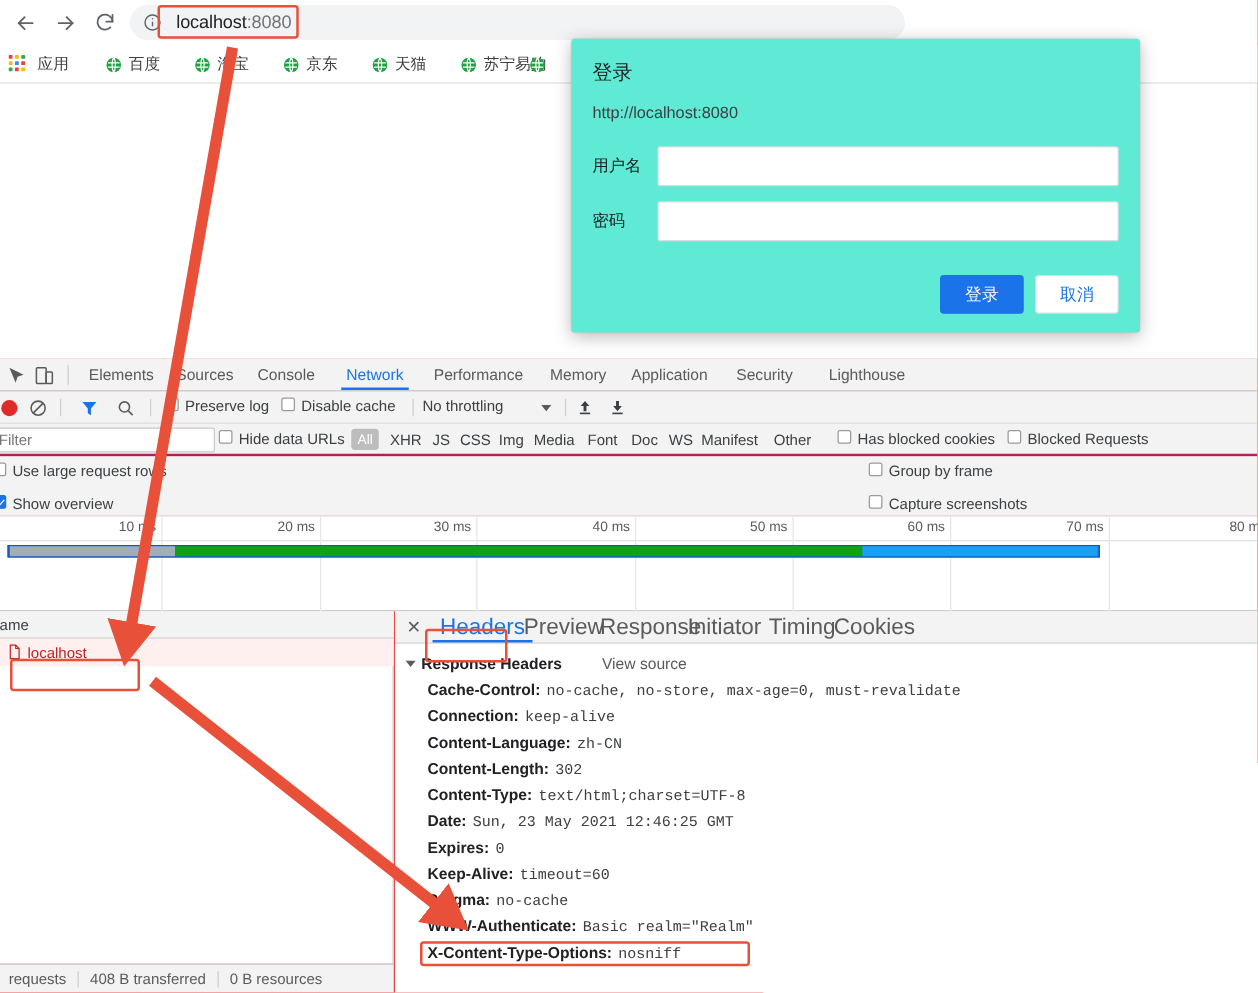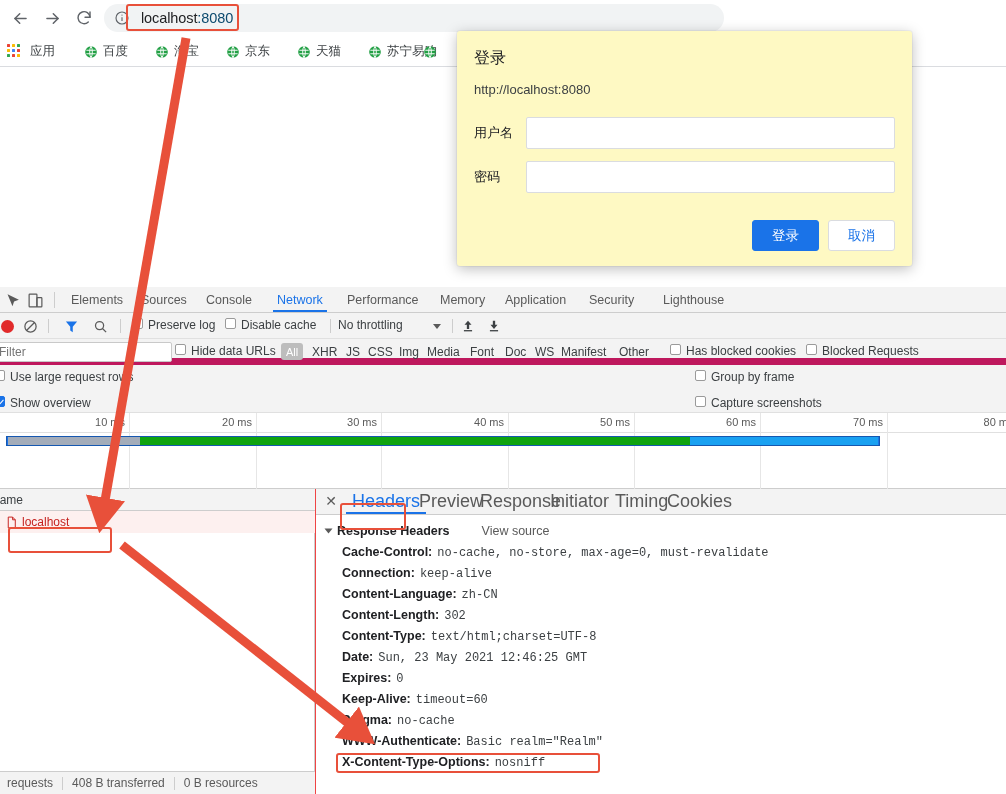--- a/index.html
+++ b/index.html
@@ -30,21 +30,21 @@
   #omnibox {
     position: absolute; left: 104px; top: 4px; width: 620px; height: 28px;
     background: #f1f3f4; border-radius: 14px;
     display: flex; align-items: center;
   }
   #site-info-icon { margin-left: 10px; width: 16px; height: 16px; color: #5f6368; flex: 0 0 auto; }
   #url-text {
     margin-left: 11px; font-size: 14.5px; color: #202124; white-space: nowrap;
     letter-spacing: -0.1px;
   }
-  #url-text .port { color: #0c4a6e; }
+  #url-text .port { color: #737373; }
 
   
   #bookmarks-bar { position: absolute; left: 0; top: 36px; width: 1006px; height: 30px; background: #fff; }
   #apps-grid-icon { position: absolute; left: 7px; top: 8px; width: 15px; height: 15px; }
   #apps-grid-icon i {
     position: absolute; width: 3px; height: 3px; border-radius: 0.5px;
   }
   .bm-item {
     position: absolute; top: 6px; height: 19px; display: flex; align-items: center;
     font-size: 12.5px; color: #3c4043; white-space: nowrap;
@@ -52,21 +52,21 @@
   .bm-icon { width: 14px; height: 14px; margin-right: 5px; flex: 0 0 auto; }
 
   #chrome-bottom-rule { position: absolute; left: 0; top: 66px; width: 1006px; height: 1px; background: #dadce0; }
 
   
   #page-viewport { position: absolute; left: 0; top: 67px; width: 1006px; height: 220px; background: #fff; }
 
   
   #login-dialog {
     position: absolute; left: 457px; top: 31px; width: 455px; height: 235px;
-    background: #fef9c3; border-radius: 3px;
+    background: #5eead4; border-radius: 3px;
     box-shadow: 0 3px 14px rgba(0,0,0,0.26), 0 0 0 1px rgba(0,0,0,0.04);
     z-index: 40;
   }
   #login-title {
     position: absolute; left: 17px; top: 17px;
     font-size: 16px; font-weight: 500; color: #202124;
   }
   #login-url {
     position: absolute; left: 17px; top: 51px;
     font-size: 13px; color: #3c4043;
@@ -134,21 +134,21 @@
   #throttling-select { position: absolute; left: 338px; top: 5px; font-size: 12px; color: #3c4043; }
   #throttling-caret { position: absolute; left: 433px; top: 11px; width: 0; height: 0;
     border-left: 4px solid transparent; border-right: 4px solid transparent; border-top: 5px solid #5a5a5a; }
   #toolbar-sep-4 { position: absolute; left: 452px; top: 6px; width: 1px; height: 14px; background: #cdcdcd; }
   #import-har-icon { position: absolute; left: 461px; top: 6px; width: 14px; height: 14px; color: #3c4043; }
   #export-har-icon { position: absolute; left: 487px; top: 6px; width: 14px; height: 14px; color: #3c4043; }
 
   
   #filter-row {
     position: absolute; left: 0; top: 52px; width: 1006px; height: 26px;
-    background: #f3f3f3; border-bottom: 7px solid #be185d;
+    background: #f3f3f3; border-bottom: 2px solid #be185d;
   }
   #filter-input {
     position: absolute; left: -8px; top: 3px; width: 180px; height: 20px;
     border: 1px solid #c9c9c9; border-radius: 2px; background: #fff;
     font-size: 12px; padding: 0 6px; color: #3c4043;
     font-family: "Liberation Sans", sans-serif;
   }
   #hide-data-urls-checkbox { position: absolute; left: 175px; top: 5px; }
   .rtype {
     position: absolute; top: 4px; height: 17px; padding: 0 5px;

